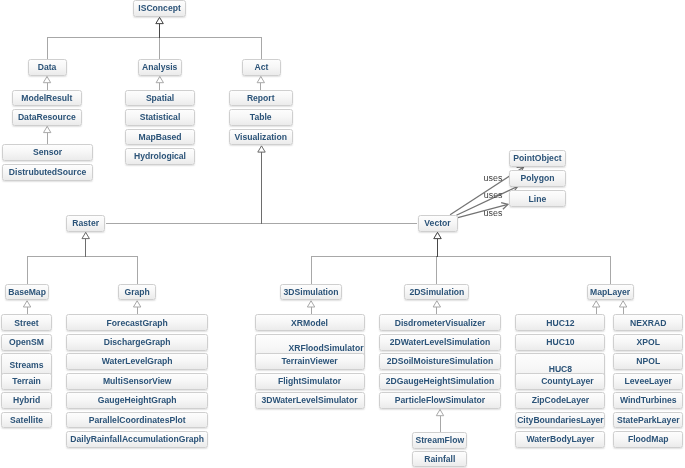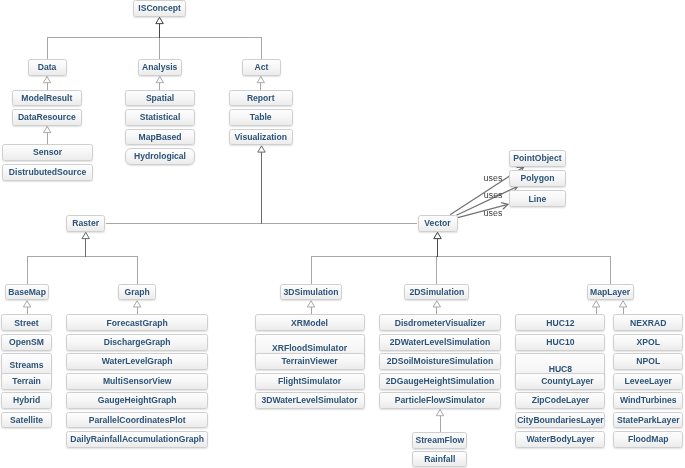--- a/index.html
+++ b/index.html
@@ -148,21 +148,21 @@
       </div>
       <div class="node" style="left: 124.7px; top: 89.6px; width: 70.6px; height: 16.9px;">
         <span>Spatial</span>
       </div>
       <div class="node" style="left: 124.7px; top: 109.1px; width: 70.6px; height: 16.9px;">
         <span>Statistical</span>
       </div>
       <div class="node" style="left: 124.7px; top: 128.6px; width: 70.6px; height: 16.9px;">
         <span>MapBased</span>
       </div>
-      <div class="node" style="left: 124.7px; top: 148.1px; width: 70.6px; height: 16.9px; border-radius: 6px;">
+      <div class="node" style="left: 124.7px; top: 148.1px; width: 70.6px; height: 16.9px;">
         <span>Hydrological</span>
       </div>
       <div class="node" style="left: 228.7px; top: 89.6px; width: 64.1px; height: 16.9px;">
         <span>Report</span>
       </div>
       <div class="node" style="left: 228.7px; top: 109.1px; width: 64.1px; height: 16.9px;">
         <span>Table</span>
       </div>
       <div class="node" style="left: 228.7px; top: 128.6px; width: 64.1px; height: 16.9px;">
         <span>Visualization</span>
@@ -232,21 +232,21 @@
       </div>
       <div class="node" style="left: 65.9px; top: 411.6px; width: 142.6px; height: 16.9px;">
         <span>ParallelCoordinatesPlot</span>
       </div>
       <div class="node" style="left: 65.9px; top: 431.1px; width: 142.6px; height: 16.9px;">
         <span>DailyRainfallAccumulationGraph</span>
       </div>
       <div class="node" style="left: 254.5px; top: 314.4px; width: 110px; height: 16.9px;">
         <span>XRModel</span>
       </div>
-      <div class="node" style="left: 254.5px; top: 333.8px; width: 110px; height: 29px;">
+      <div class="node" style="left: 254.5px; top: 333.8px; width: 110px; height: 29px; justify-content: flex-end;">
         <span>XRFloodSimulator</span>
       </div>
       <div class="node" style="left: 254.5px; top: 353.3px; width: 110px; height: 16.9px;">
         <span>TerrainViewer</span>
       </div>
       <div class="node" style="left: 254.5px; top: 372.8px; width: 110px; height: 16.9px;">
         <span>FlightSimulator</span>
       </div>
       <div class="node" style="left: 254.5px; top: 392.2px; width: 110px; height: 16.9px;">
         <span>3DWaterLevelSimulator</span>

